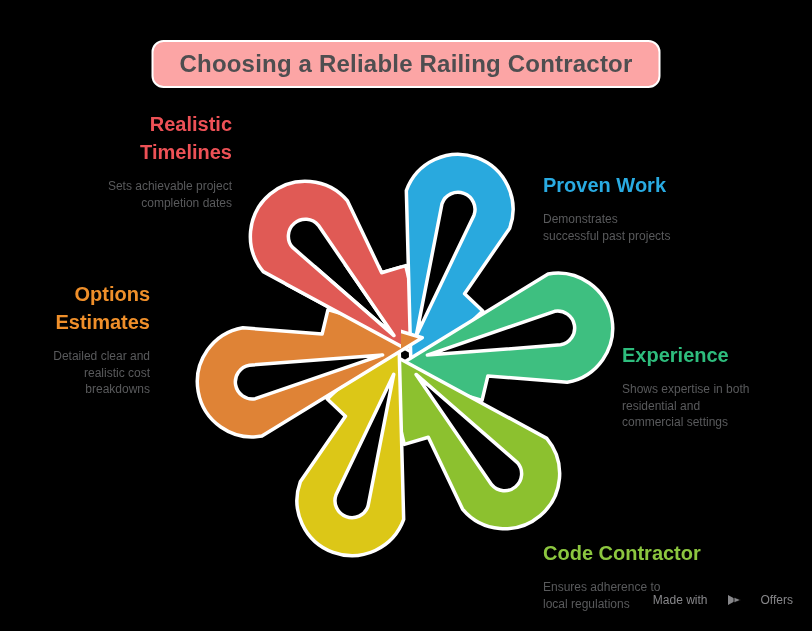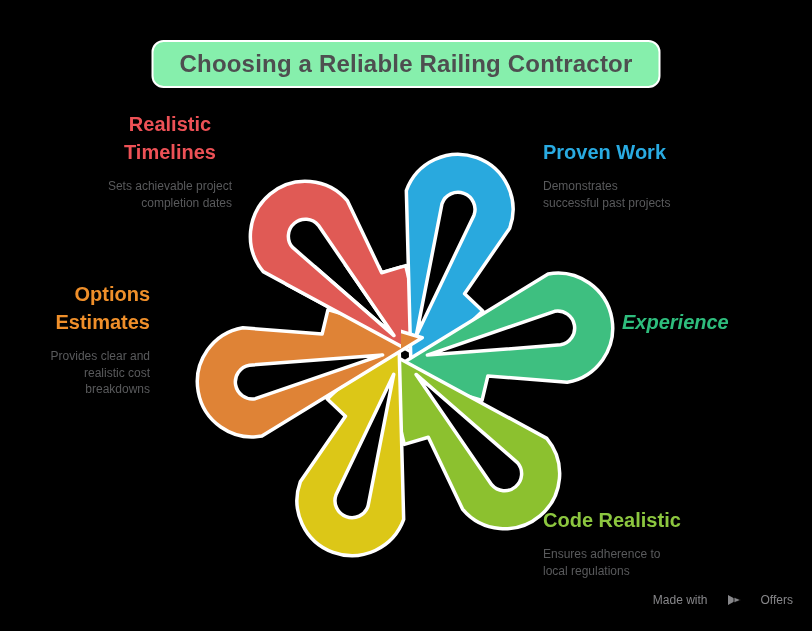--- a/index.html
+++ b/index.html
@@ -6,44 +6,44 @@
   body{
     width:812px;height:631px;position:relative;overflow:hidden;
     background:#000;
     font-family:"Liberation Sans","DejaVu Sans",sans-serif;
   }
   .stage{position:absolute;inset:0;}
 
   
   .title-box{
     position:absolute;top:40px;left:50%;transform:translateX(-50%);
-    background:#86efac;border:2.5px solid #ffffff;border-radius:12px;
+    background:#fca5a5;border:2.5px solid #ffffff;border-radius:12px;
     padding:8px 26px;white-space:nowrap;
   }
   .title-box .title-text{
     font-size:24px;font-weight:bold;color:#4e4e50;letter-spacing:.2px;
   }
 
   
   .knot-svg{position:absolute;left:190px;top:140px;width:430px;height:430px;}
 
   
   .topic{position:absolute;}
   .topic .topic-label{
     font-size:20px;font-weight:bold;line-height:1.4;white-space:pre-line;
   }
   .topic .topic-desc{
     font-size:12px;line-height:1.38;color:#595a5c;margin-top:12px;white-space:pre-line;
   }
   .t-right{text-align:right;}
-  .t-left{text-align:left;}
+  .t-left{text-align:left;margin-top:33px;}
 
   .topic-realistic-timelines{top:110px;right:580px;}
   .topic-proven-work{top:138px;left:543px;}
-  .topic-experience{top:308px;left:622px;font-style:italic;}
+  .topic-experience{top:308px;left:622px;}
   .topic-code-compliance{top:506px;left:543px;}
   .topic-material-options{top:506px;right:572px;}
   .topic-detailed-estimates{top:280px;right:662px;}
 
   
   .credit{
     position:absolute;top:593px;right:19px;display:flex;align-items:center;gap:20px;
     color:#87878a;font-size:12px;
   }
   .credit .napkin-icon{display:inline-block;width:13px;height:12px;}
@@ -70,47 +70,50 @@
     <use href="#loop-shape" transform="rotate(80)" fill="#3EBF80"></use>
     <use href="#loop-shape" transform="rotate(140)" fill="#8CC12F"></use>
     <use href="#loop-shape" transform="rotate(200)" fill="#DCC717"></use>
     <use href="#loop-shape" transform="rotate(260)" fill="#DF8336"></use>
     <g clip-path="url(#red-over-orange)">
       <use href="#loop-shape" transform="rotate(-40)" fill="#E05A55"></use>
     </g>
   </svg>
 
   <div class="topic topic-realistic-timelines t-right">
-    <div class="topic-label" style="color: rgb(237, 81, 86); text-align: center;">Realistic
+    <div class="topic-label" style="color: rgb(237, 81, 86);">Realistic
 Timelines</div>
     <div class="topic-desc">Sets achievable project
 completion dates</div>
   </div>
 
   <div class="topic topic-proven-work t-left">
     <div class="topic-label" style="color: rgb(41, 171, 226);">Proven Work</div>
     <div class="topic-desc">Demonstrates
 successful past projects</div>
   </div>
 
   <div class="topic topic-experience t-left">
     <div class="topic-label" style="color: rgb(46, 189, 125);">Experience</div>
+    <div class="topic-desc">Shows expertise in both
+residential and
+commercial settings</div>
   </div>
 
   <div class="topic topic-code-compliance t-left">
-    <div class="topic-label" style="color: rgb(140, 198, 63);">Code Realistic</div>
+    <div class="topic-label" style="color: rgb(140, 198, 63);">Code Contractor</div>
     <div class="topic-desc">Ensures adherence to
 local regulations</div>
   </div>
 
 
   <div class="topic topic-detailed-estimates t-right">
     <div class="topic-label" style="color: rgb(239, 143, 42);">Options
 Estimates</div>
-    <div class="topic-desc">Provides clear and
+    <div class="topic-desc">Detailed clear and
 realistic cost
 breakdowns</div>
   </div>
 
   <div class="credit">
     <span>Made with</span>
     <svg class="napkin-icon" viewBox="0 0 13 12" aria-hidden="true">
       <path d="M0 1 L9 6 L0 11 Z" fill="#87878a"></path>
       <path d="M6 3.2 L13 6 L6 8.8 Z" fill="#87878a" stroke="#000" stroke-width="0.8"></path>
     </svg>

